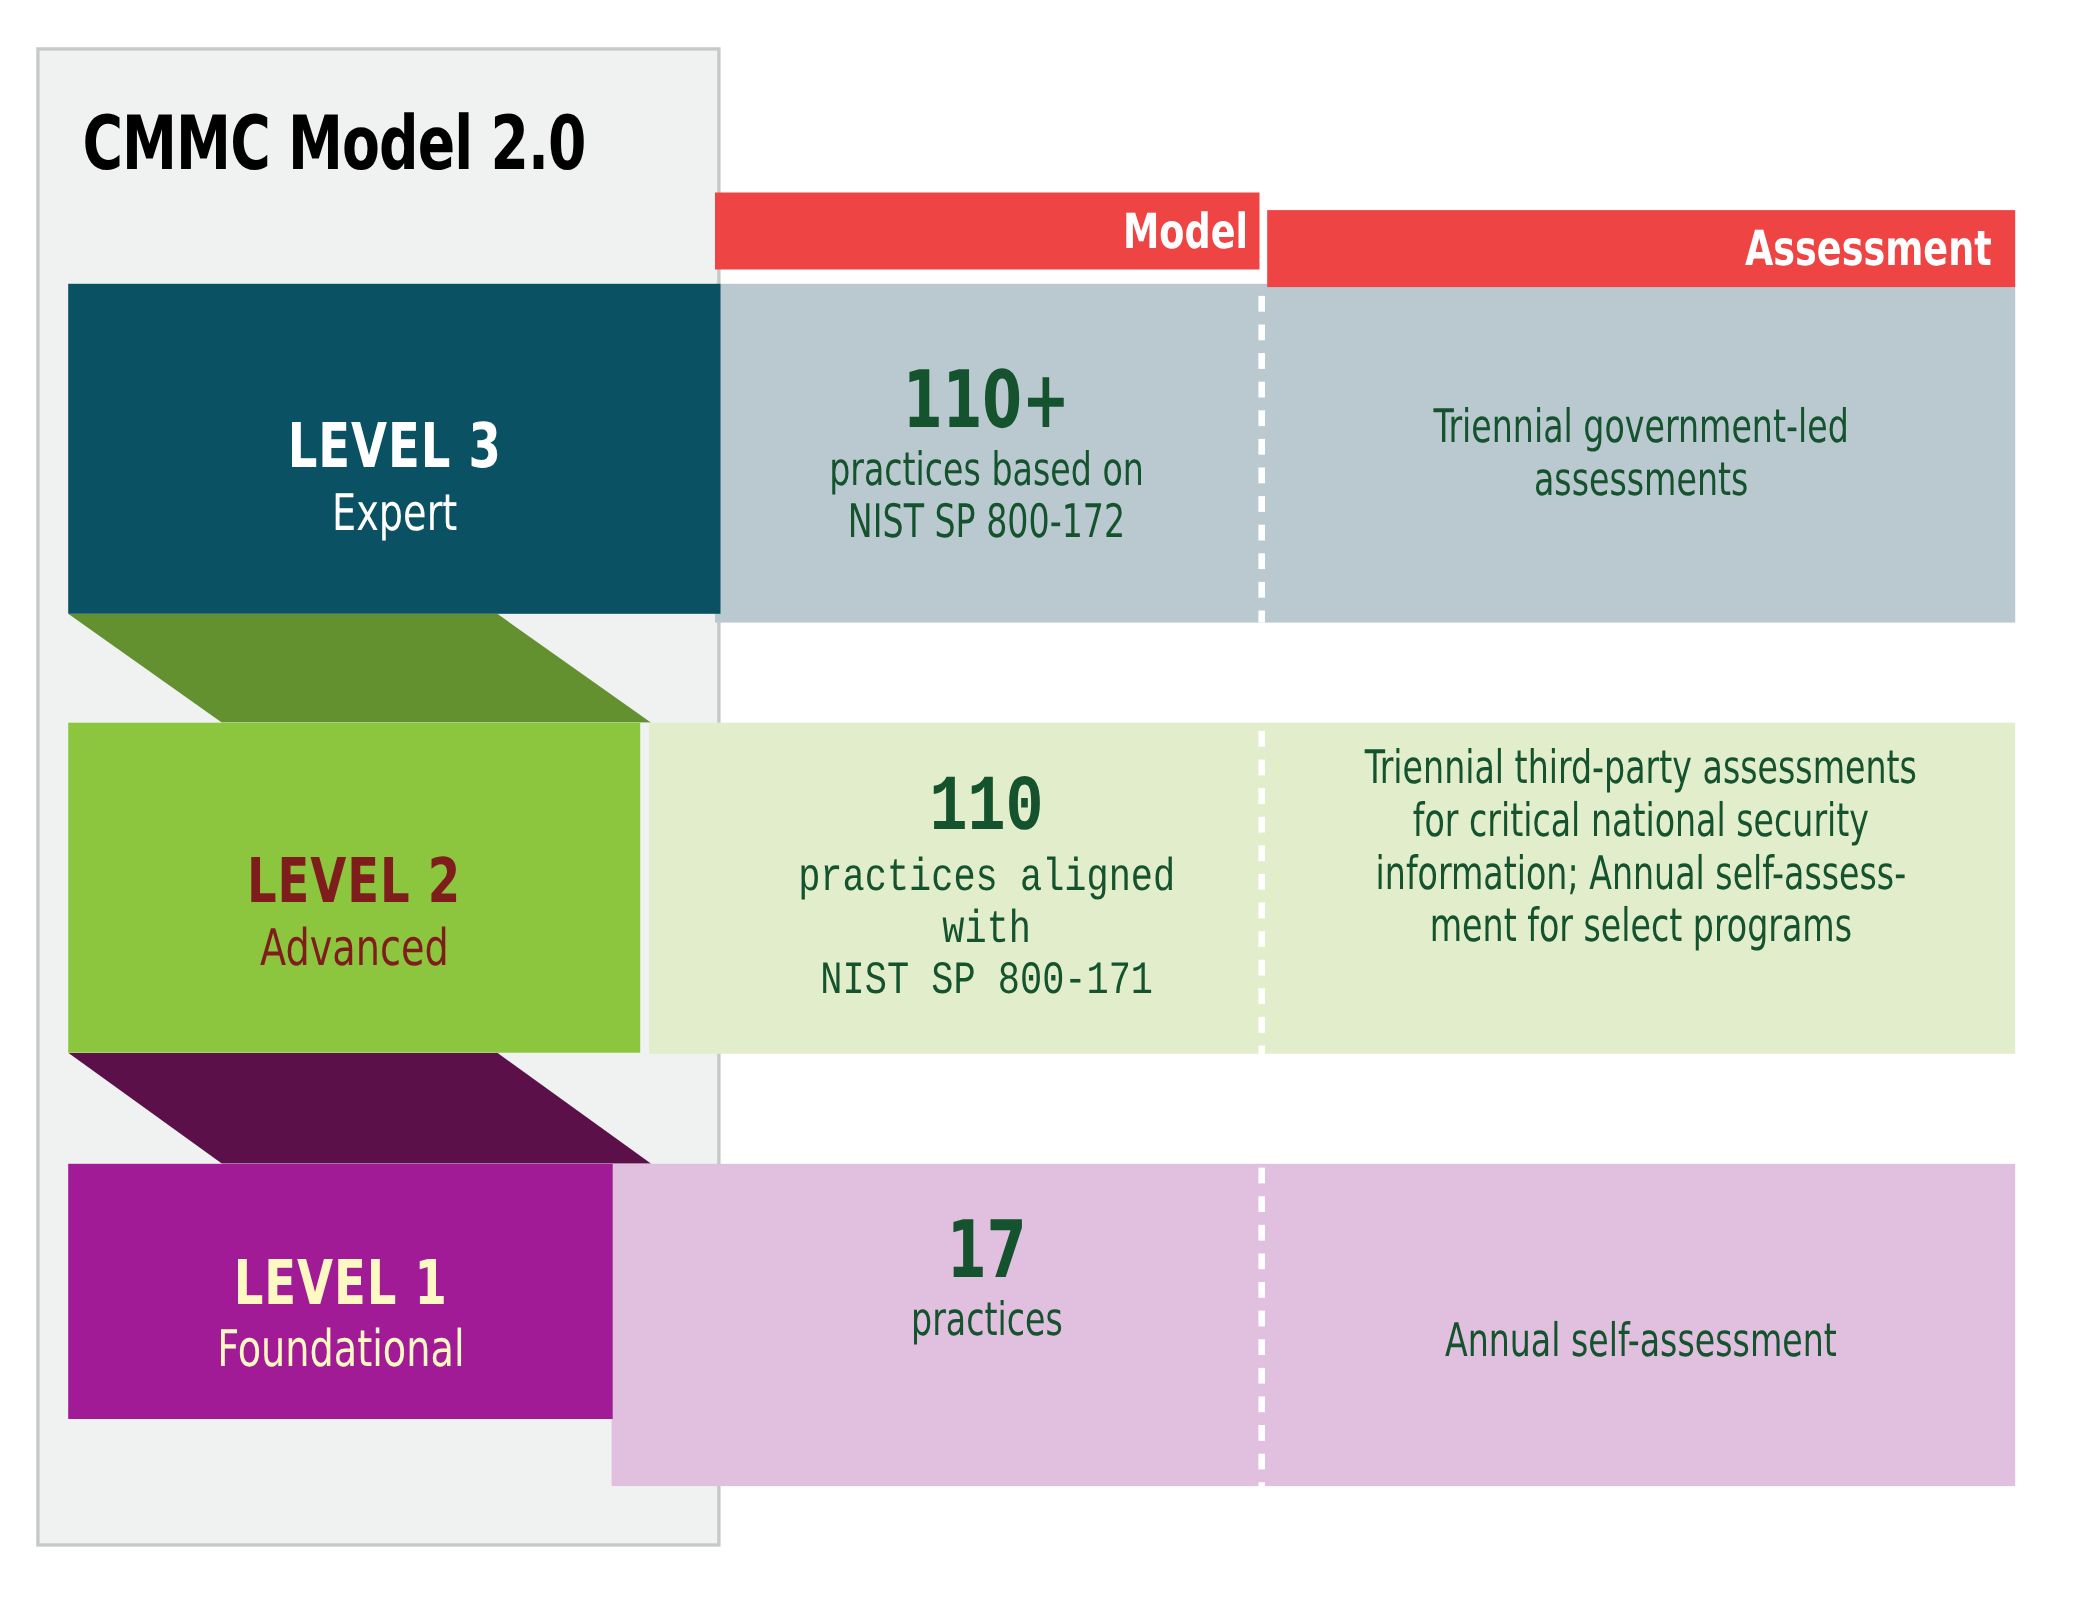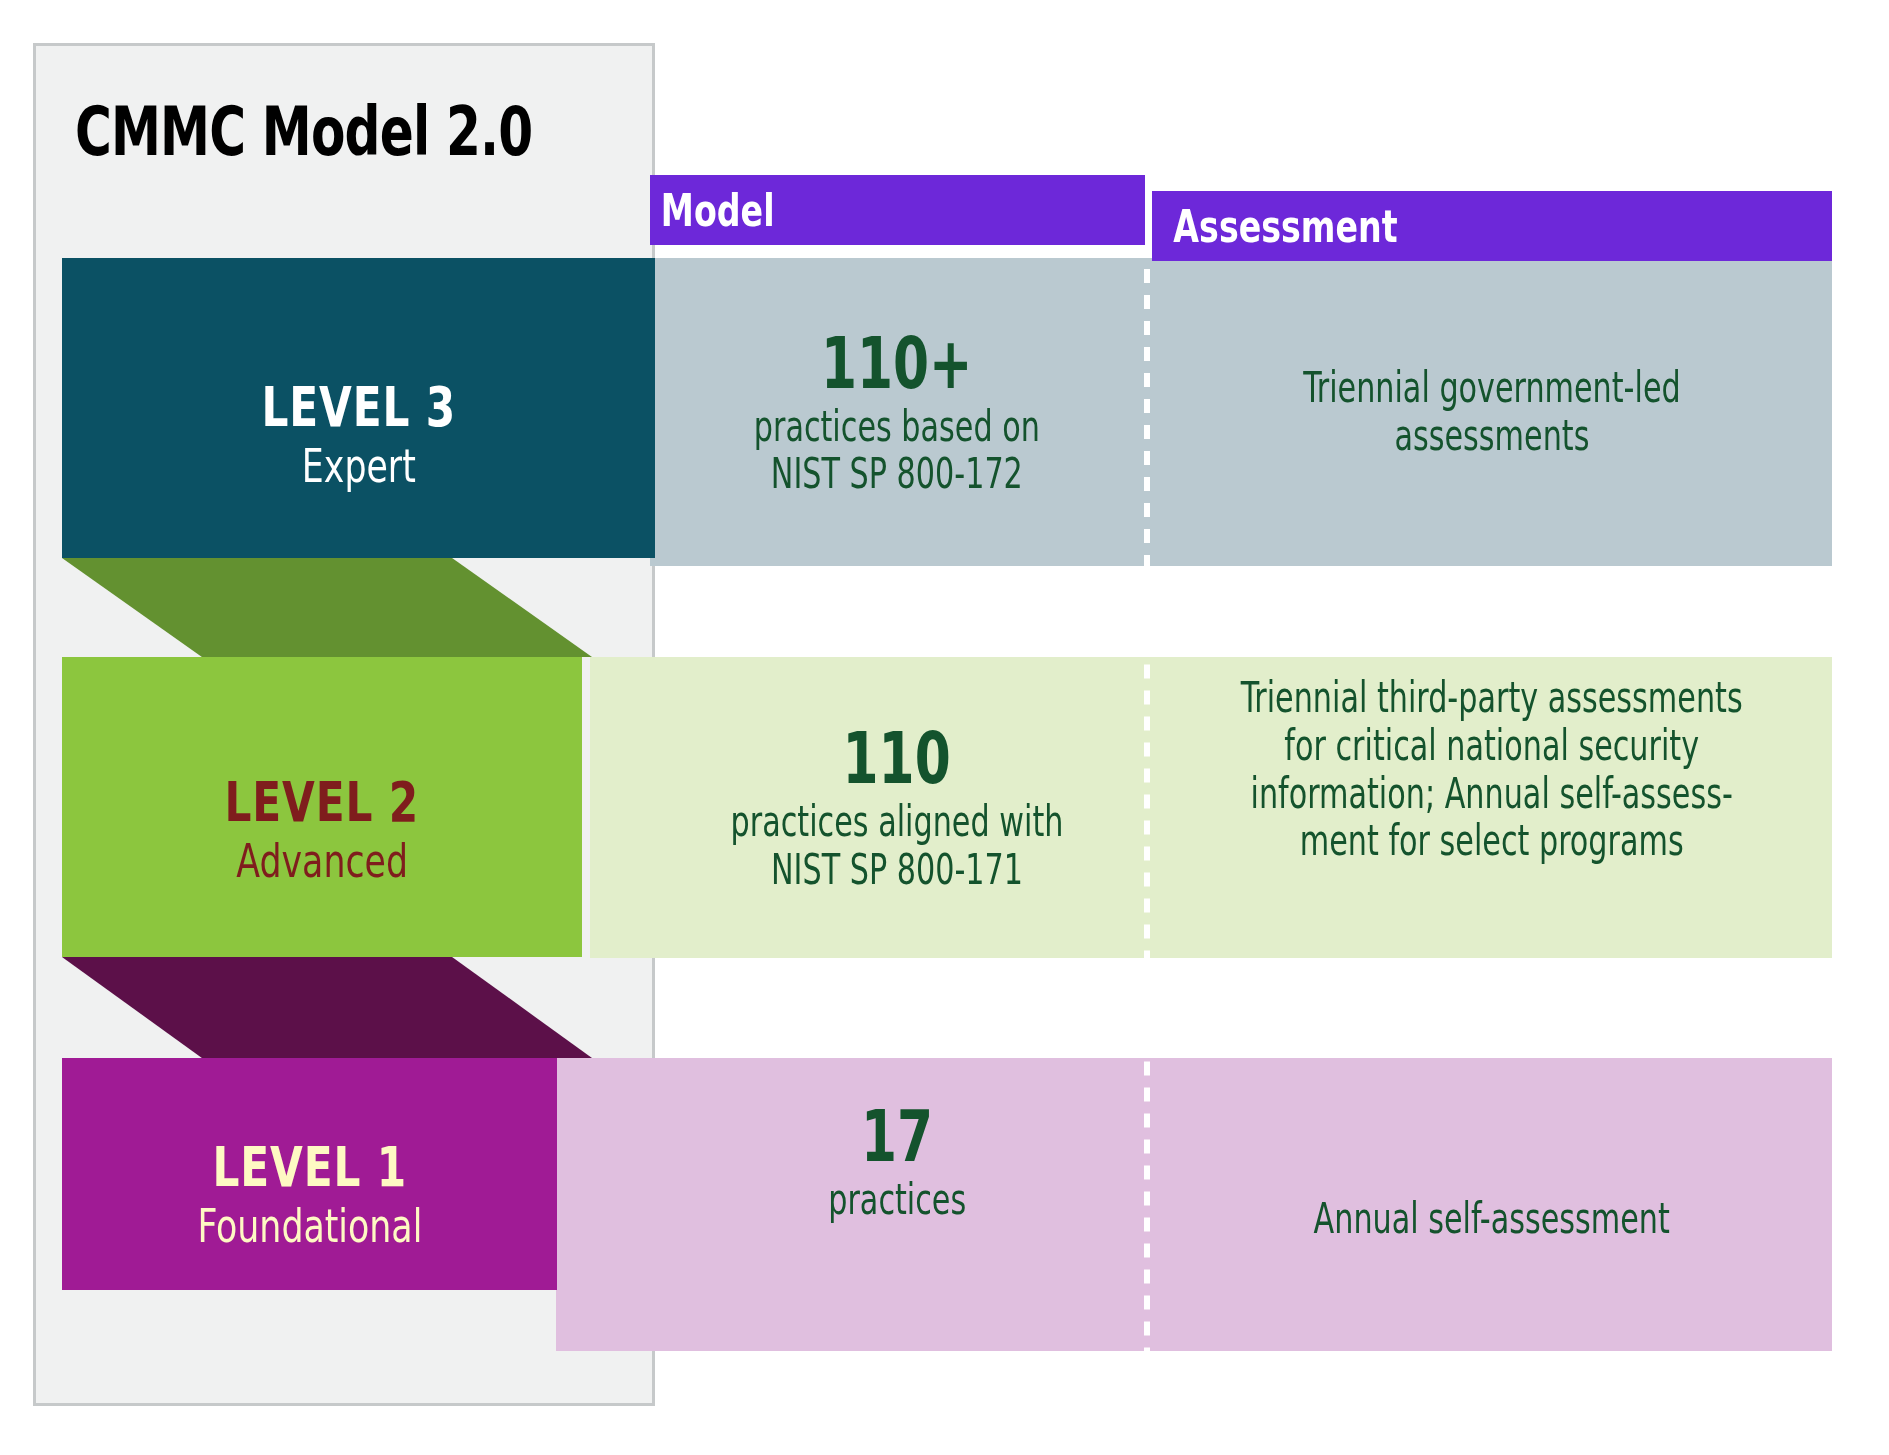--- a/index.html
+++ b/index.html
@@ -22,22 +22,22 @@
     position:absolute;left:75px;top:92px;
     font-family:"Liberation Sans Narrow","DejaVu Sans Condensed","Liberation Sans",sans-serif;
     font-weight:bold;font-size:68px;letter-spacing:-1px;
     color:#000;white-space:nowrap;
     transform:scaleX(.82);transform-origin:left center;
     z-index:6;
   }
 
   
   .hdr{
-    position:absolute;top:175px;height:70px;background:#6d28d9;
-    z-index:4;display:flex;align-items:center;justify-content:flex-start;
+    position:absolute;top:175px;height:70px;background:#ef4444;
+    z-index:4;display:flex;align-items:center;justify-content:flex-end;
   }
   .hdr span{
     font-family:"Liberation Sans Narrow","DejaVu Sans Condensed","Liberation Sans",sans-serif;
     font-weight:bold;font-size:44px;color:#ffffff;letter-spacing:0px;
     transform:scaleX(.84);transform-origin:center;
   }
   #hdr-model{left:650px;width:495px;}
   #hdr-assess{left:1152px;width:680px;margin-top:16px;}
 
   
@@ -70,21 +70,21 @@
   .sub{
     font-size:42px;line-height:1.12;font-weight:normal;
     transform:scaleX(.80);transform-origin:center;white-space:pre-line;
   }
   .asmt{
     font-size:42px;line-height:1.14;font-weight:normal;
     transform:scaleX(.80);transform-origin:center;white-space:pre-line;
   }
   #cell-model-l3{left:650px;top:258px;width:494px;height:308px;}
   #cell-asmt-l3 {left:1152px;top:258px;width:680px;height:308px;}
-  #cell-model-l2{left:650px;top:657px;width:494px;height:301px;}
+  #cell-model-l2{left:650px;top:657px;width:494px;height:301px;font-family:Liberation Mono, monospace;}
   #cell-asmt-l2 {left:1152px;top:657px;width:680px;height:225px;}
   #cell-model-l1{left:650px;top:1058px;width:494px;height:207px;}
   #cell-asmt-l1 {left:1152px;top:1058px;width:680px;height:321px;}
 
   
   .levelbar{
     position:absolute;z-index:5;
     display:flex;flex-direction:column;justify-content:center;align-items:center;
     font-family:"Liberation Sans Narrow","DejaVu Sans Condensed","Liberation Sans",sans-serif;
   }

